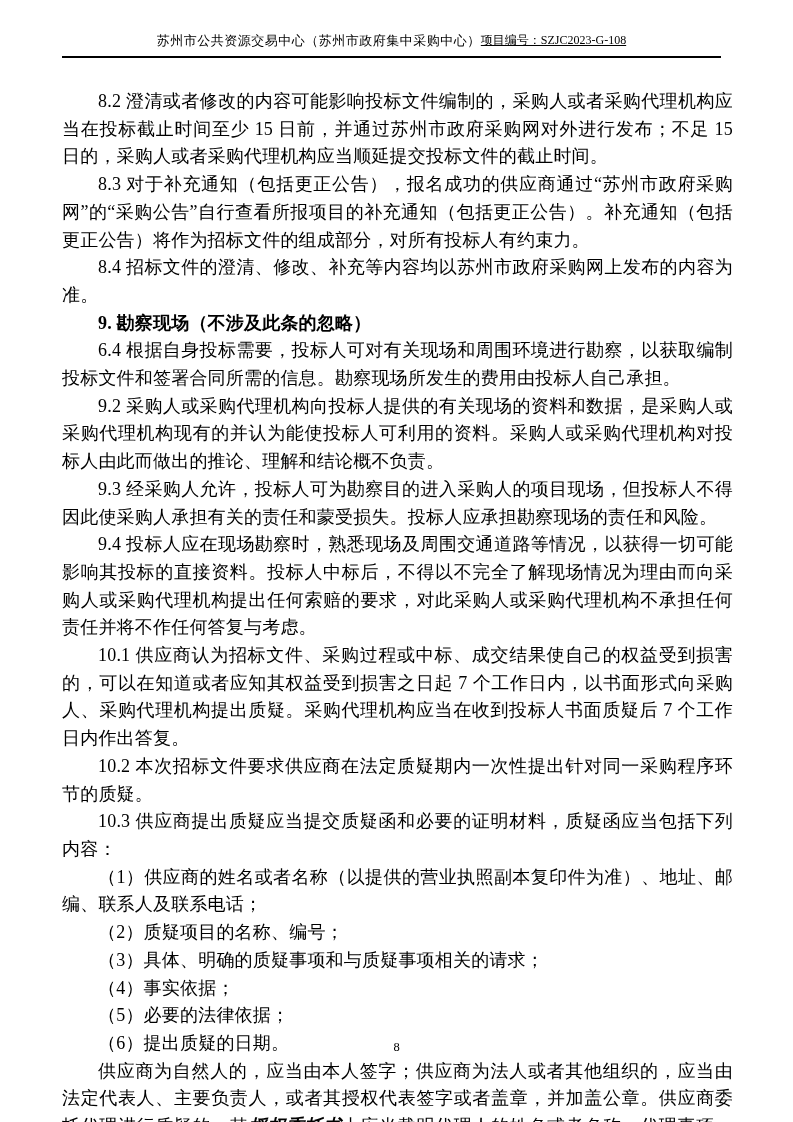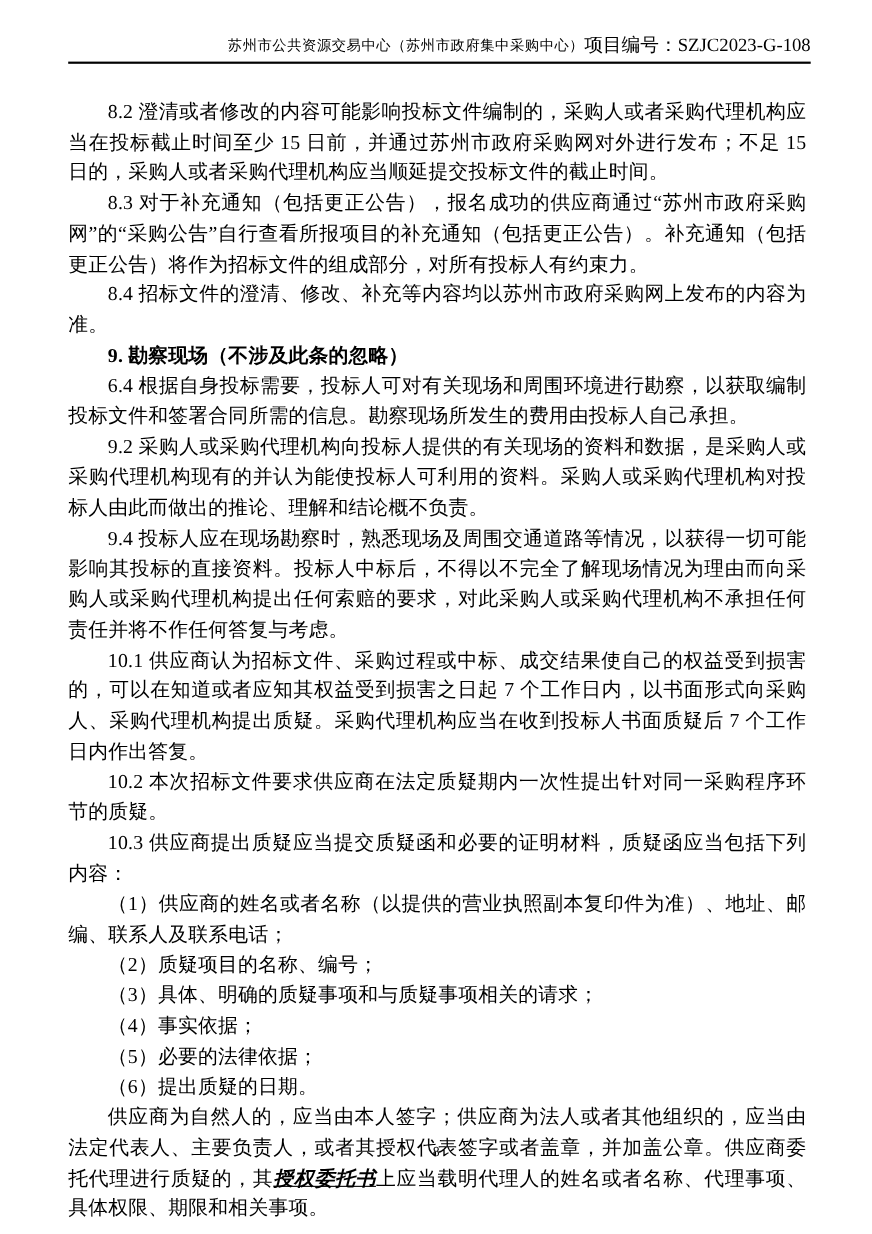--- a/index.html
+++ b/index.html
@@ -11,31 +11,31 @@
     font-family: "Liberation Serif", "DejaVu Serif", serif;
   }
   .page {
     position: relative;
     width: 793px; height: 1122px;
     background: #ffffff;
     overflow: hidden;
   }
   .header {
     position: absolute;
-    top: 32px; left: 62px; right: 56px;
+    top: 32px; left: 62px; right: 72px;
     display: flex;
-    justify-content: flex-end;
+    justify-content: center;
     align-items: flex-end;
     font-size: 13px;
     line-height: 17px;
     padding-bottom: 7px;
     border-bottom: 2px solid #000000;
   }
   .header .h-left { letter-spacing: 0.5px; }
-  .header .h-right { font-size: 17px; }
+  .header .h-right { font-size: 12px; text-decoration: underline; }
   .content {
     position: absolute;
     top: 88px; left: 62px;
     width: 671px;
     font-size: 18px;
     line-height: 27.7px;
     text-align: justify;
     letter-spacing: 0.2px;
   }
   .content p.para {
@@ -61,20 +61,21 @@
     <span class="h-right">项目编号：SZJC2023-G-108</span>
   </div>
 
   <div class="content">
       <p class="para"><span>8.2 澄清或者修改的内容可能影响投标文件编制的，采购人或者采购代理机构应当在投标截止时间至少 15 日前，并通过苏州市政府采购网对外进行发布；不足 15 日的，采购人或者采购代理机构应当顺延提交投标文件的截止时间。</span></p>
       <p class="para"><span>8.3 对于补充通知（包括更正公告），报名成功的供应商通过“苏州市政府采购网”的“采购公告”自行查看所报项目的补充通知（包括更正公告）。补充通知（包括更正公告）将作为招标文件的组成部分，对所有投标人有约束力。</span></p>
       <p class="para"><span>8.4 招标文件的澄清、修改、补充等内容均以苏州市政府采购网上发布的内容为准。</span></p>
       <p class="para heading"><span style="font-weight: bold;">9. 勘察现场（不涉及此条的忽略）</span></p>
       <p class="para"><span>6.4 根据自身投标需要，投标人可对有关现场和周围环境进行勘察，以获取编制投标文件和签署合同所需的信息。勘察现场所发生的费用由投标人自己承担。</span></p>
       <p class="para"><span>9.2 采购人或采购代理机构向投标人提供的有关现场的资料和数据，是采购人或采购代理机构现有的并认为能使投标人可利用的资料。采购人或采购代理机构对投标人由此而做出的推论、理解和结论概不负责。</span></p>
+      <p class="para"><span>9.3 经采购人允许，投标人可为勘察目的进入采购人的项目现场，但投标人不得因此使采购人承担有关的责任和蒙受损失。投标人应承担勘察现场的责任和风险。</span></p>
       <p class="para"><span>9.4 投标人应在现场勘察时，熟悉现场及周围交通道路等情况，以获得一切可能影响其投标的直接资料。投标人中标后，不得以不完全了解现场情况为理由而向采购人或采购代理机构提出任何索赔的要求，对此采购人或采购代理机构不承担任何责任并将不作任何答复与考虑。</span></p>
       <p class="para"><span>10.1 供应商认为招标文件、采购过程或中标、成交结果使自己的权益受到损害的，可以在知道或者应知其权益受到损害之日起 7 个工作日内，以书面形式向采购人、采购代理机构提出质疑。采购代理机构应当在收到投标人书面质疑后 7 个工作日内作出答复。</span></p>
       <p class="para"><span>10.2 本次招标文件要求供应商在法定质疑期内一次性提出针对同一采购程序环节的质疑。</span></p>
       <p class="para"><span>10.3 供应商提出质疑应当提交质疑函和必要的证明材料，质疑函应当包括下列内容：</span></p>
       <p class="para"><span>（1）供应商的姓名或者名称（以提供的营业执照副本复印件为准）、地址、邮编、联系人及联系电话；</span></p>
       <p class="para"><span>（2）质疑项目的名称、编号；</span></p>
       <p class="para"><span>（3）具体、明确的质疑事项和与质疑事项相关的请求；</span></p>
       <p class="para"><span>（4）事实依据；</span></p>
       <p class="para"><span>（5）必要的法律依据；</span></p>
       <p class="para"><span>（6）提出质疑的日期。</span></p>

